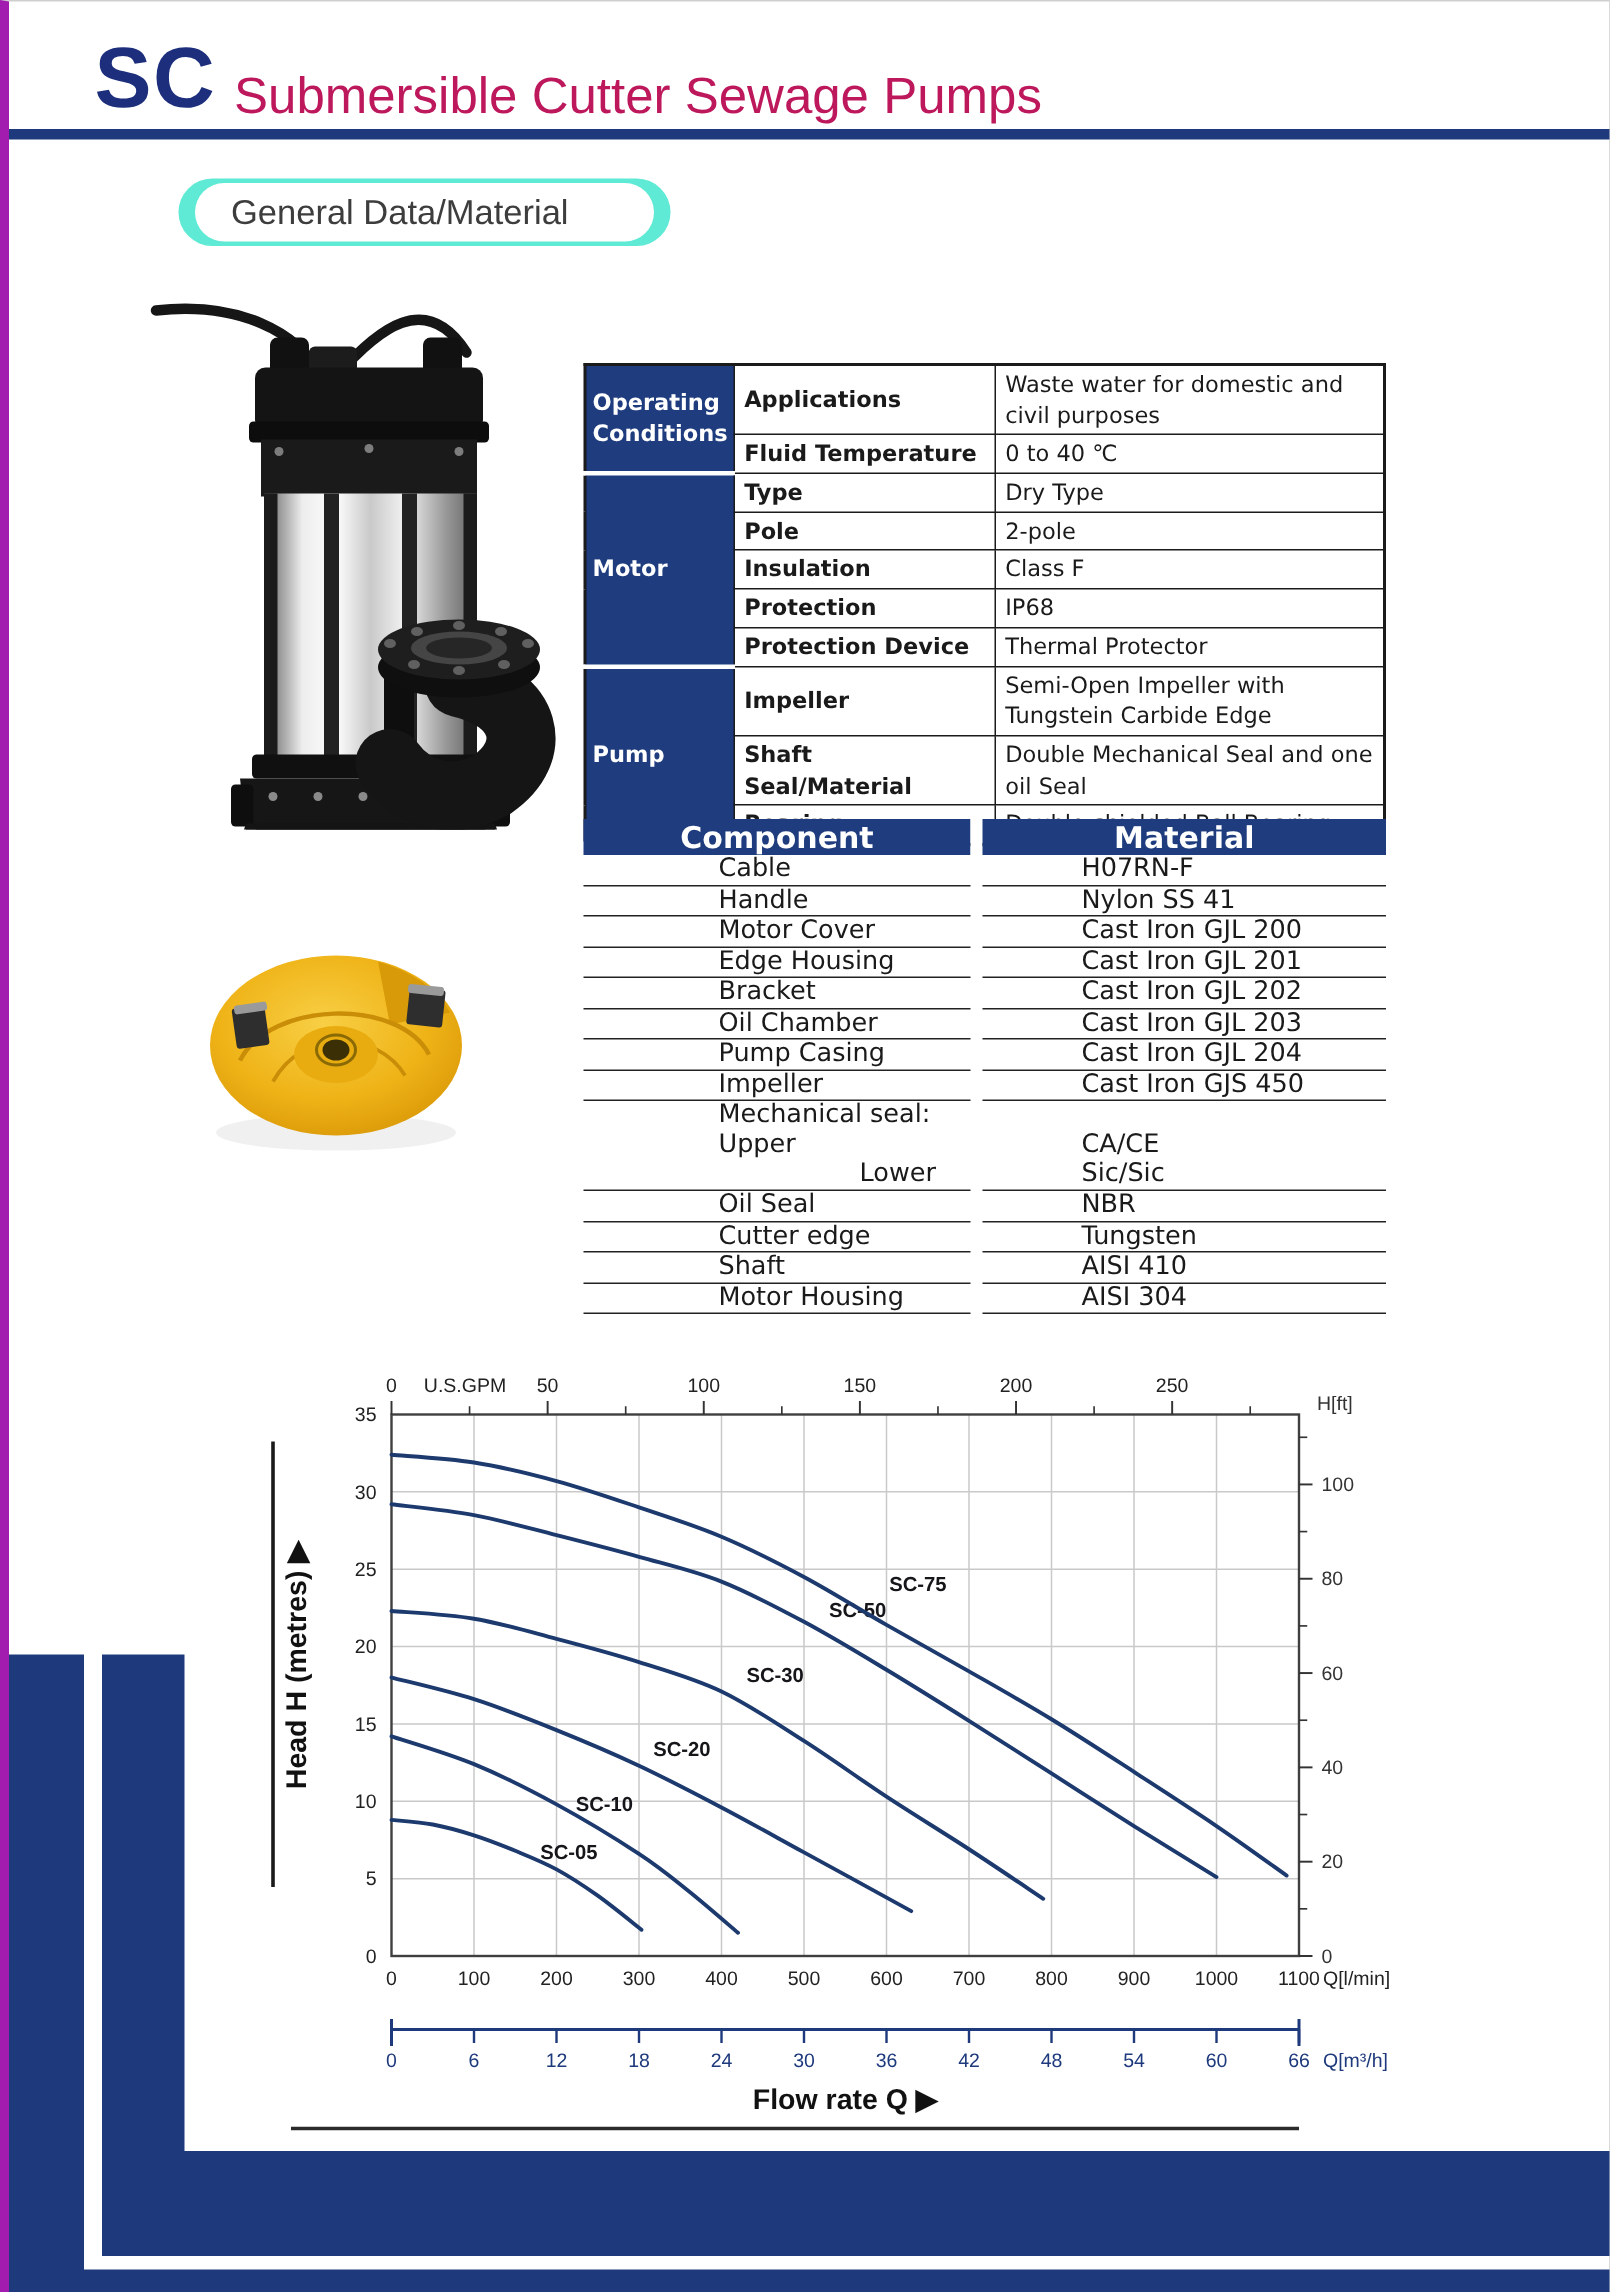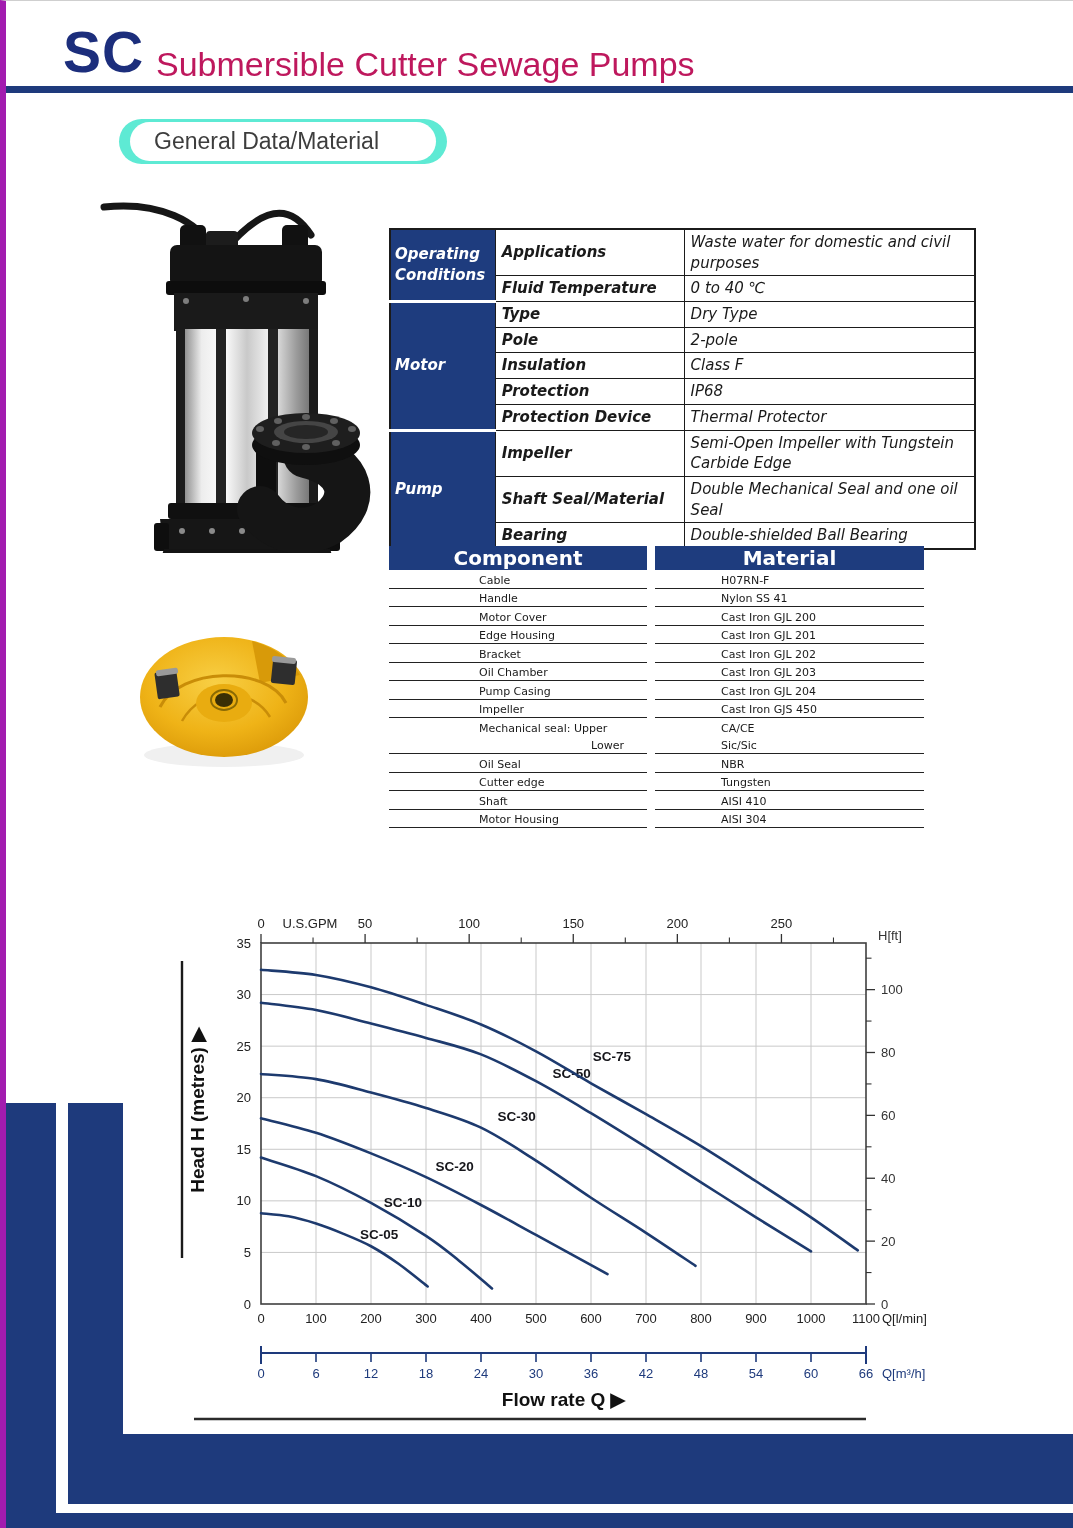--- a/index.html
+++ b/index.html
@@ -17,33 +17,33 @@
   .badge-inner{background:#ffffff;border-radius:999px;height:100%;box-sizing:border-box;
          display:flex;align-items:center;padding:0 16px 0 24px;font-size:23px;color:#3d3d3d;
          white-space:nowrap;}
   .badge1{left:113px;top:118px;width:328px;height:45px;}
   .badge2{left:113px;top:844px;width:430px;height:46px;}
   
   .pump-fig{position:absolute;left:58px;top:192px;width:320px;height:360px;}
   .impeller-fig{position:absolute;left:118px;top:622px;width:200px;height:152px;}
   
   table{border-collapse:collapse;font-family:"DejaVu Sans","Liberation Sans",sans-serif;}
-  .spec{position:absolute;left:383px;top:227px;width:587px;border:2px solid #1b1b1b;font-style:italic;}
+  .spec{position:absolute;left:383px;top:241px;width:535px;border:2px solid #1b1b1b;}
   .spec td{border:1.5px solid #1b1b1b;font-size:15px;padding:2px 6px;line-height:1.38;
            color:#1a1a1a;vertical-align:middle;}
   .spec td.gcell{background:#1e3c7e;color:#ffffff;font-weight:bold;text-align:left;
            padding:2px 4px;border-bottom:3px solid #ffffff;width:85px;}
   .spec td.lbl{font-weight:bold;width:166px;}
   .spec td.val{width:262px;}
   
   .materials{position:absolute;left:383px;top:545px;width:535px;}
   .materials th{background:#1e3c7e;color:#ffffff;font-weight:bold;font-size:20px;
            height:20px;padding:0;text-align:center;}
   .materials th.gaph{background:#ffffff;width:6px;}
-  .materials td{font-size:11px;color:#1a1a1a;padding:0;height:17.5px;
+  .materials td{font-size:17px;color:#1a1a1a;padding:0;height:17.5px;
            border-bottom:1.2px solid #222222;vertical-align:bottom;line-height:1.15;}
   .materials td.c{padding-left:90px;text-align:left;}
   .materials td.m{padding-left:66px;text-align:left;}
   .materials td.gap{border-bottom:none;}
   .materials tr.noline td{border-bottom:none;}
   .materials td.lower{text-align:right;padding-right:23px;padding-left:0;}
   
   .chart-wrap{position:absolute;left:160px;top:905px;width:808px;height:530px;}
   .chart-wrap svg{display:block;}
   

